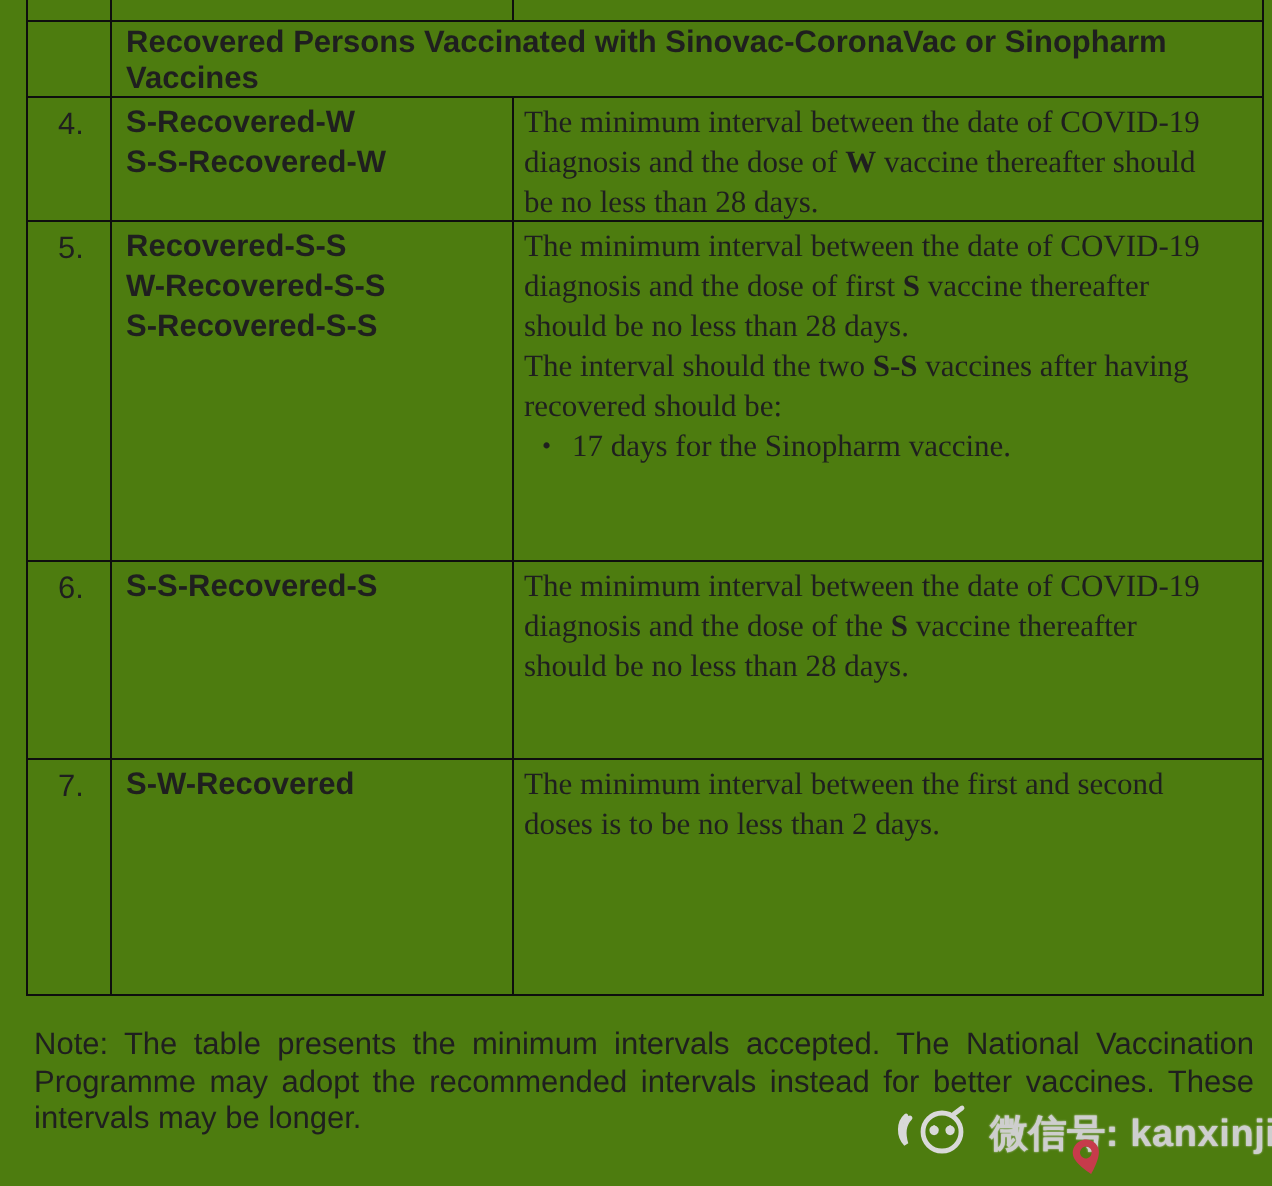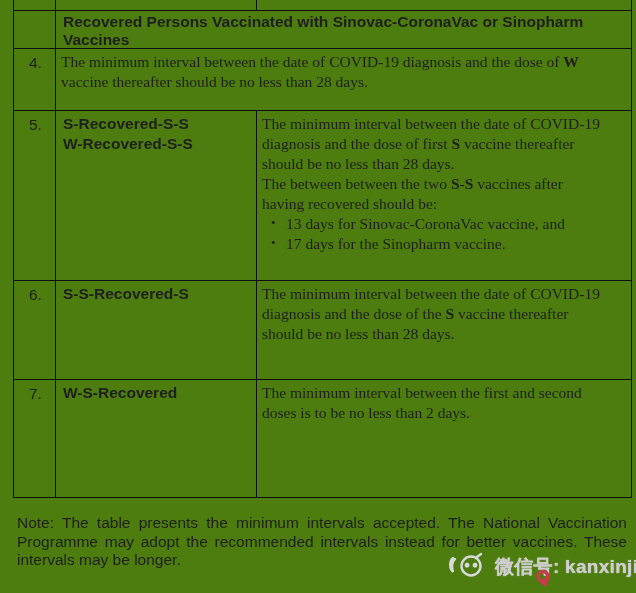--- a/index.html
+++ b/index.html
@@ -65,53 +65,57 @@
       <div class="c-desc"></div>
     </div>
 
     <div class="trow hdr">
       <div class="c-num"></div>
       <div class="c-merged">Recovered Persons Vaccinated with Sinovac-CoronaVac or Sinopharm Vaccines</div>
     </div>
 
     <div class="trow r4">
       <div class="c-num">4.</div>
+      <div class="c-combo">
+        <div>S-Recovered-W</div>
+        <div>S-S-Recovered-W</div>
+      </div>
       <div class="c-desc">
         <p class="para"><span>The minimum interval between the date of COVID-19 diagnosis and the dose of </span><b>W</b><span> vaccine thereafter should be no less than 28 days.</span></p>
       </div>
     </div>
 
     <div class="trow r5">
       <div class="c-num">5.</div>
       <div class="c-combo">
+        <div>Recovered-S-S</div>
+        <div>W-Recovered-S-S</div>
         <div>S-Recovered-S-S</div>
-        <div>W-Recovered-S-S</div>
       </div>
       <div class="c-desc">
         <p class="para"><span>The minimum interval between the date of COVID-19 diagnosis and the dose of first </span><b>S</b><span> vaccine thereafter should be no less than 28 days.</span></p>
-        <p class="para"><span>The between between the two </span><b>S-S</b><span> vaccines after having recovered should be:</span></p>
-        <p class="bullet"><span>13 days for Sinovac-CoronaVac vaccine, and</span></p>
+        <p class="para"><span>The interval should the two </span><b>S-S</b><span> vaccines after having recovered should be:</span></p>
         <p class="bullet"><span>17 days for the Sinopharm vaccine.</span></p>
       </div>
     </div>
 
     <div class="trow r6">
       <div class="c-num">6.</div>
       <div class="c-combo">
         <div>S-S-Recovered-S</div>
       </div>
       <div class="c-desc">
         <p class="para"><span>The minimum interval between the date of COVID-19 diagnosis and the dose of the </span><b>S</b><span> vaccine thereafter should be no less than 28 days.</span></p>
       </div>
     </div>
 
     <div class="trow r7">
       <div class="c-num">7.</div>
       <div class="c-combo">
-        <div>W-S-Recovered</div>
+        <div>S-W-Recovered</div>
       </div>
       <div class="c-desc">
         <p class="para"><span>The minimum interval between the first and second doses is to be no less than 2 days.</span></p>
       </div>
     </div>
 
   </div>
 
   <p class="note">Note: The table presents the minimum intervals accepted. The National Vaccination Programme may adopt the recommended intervals instead for better vaccines. These intervals may be longer.</p>
 

